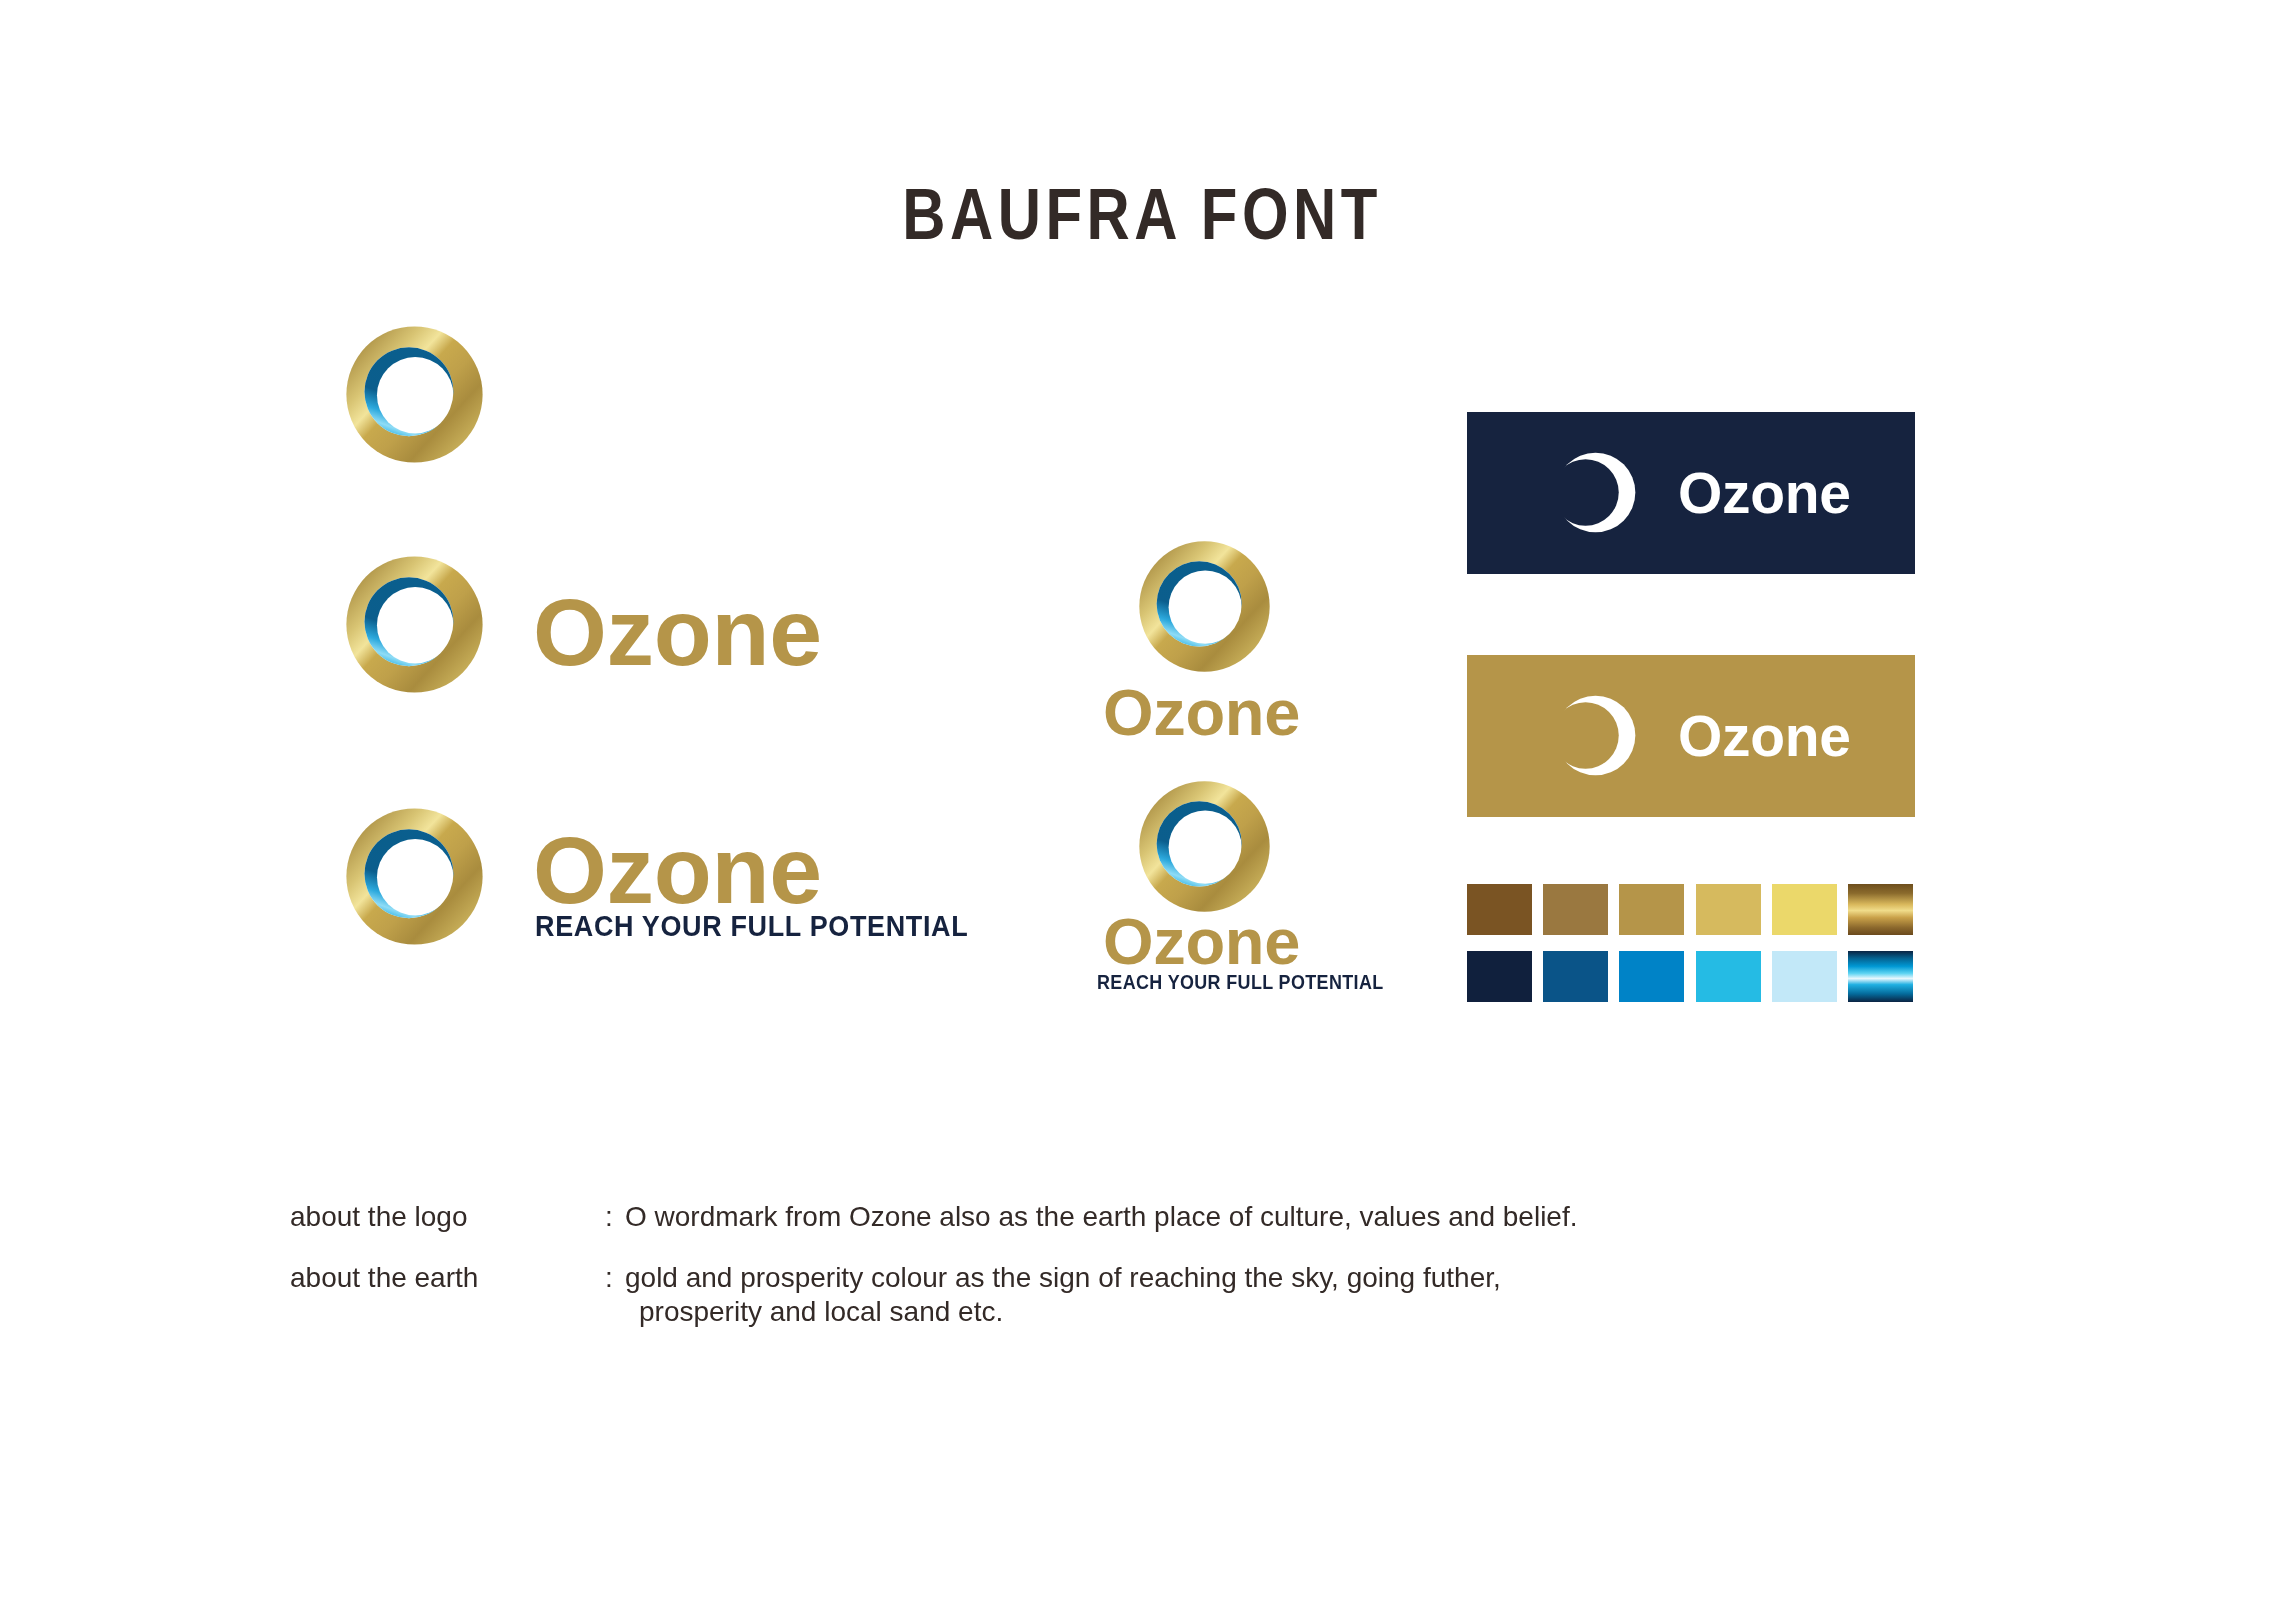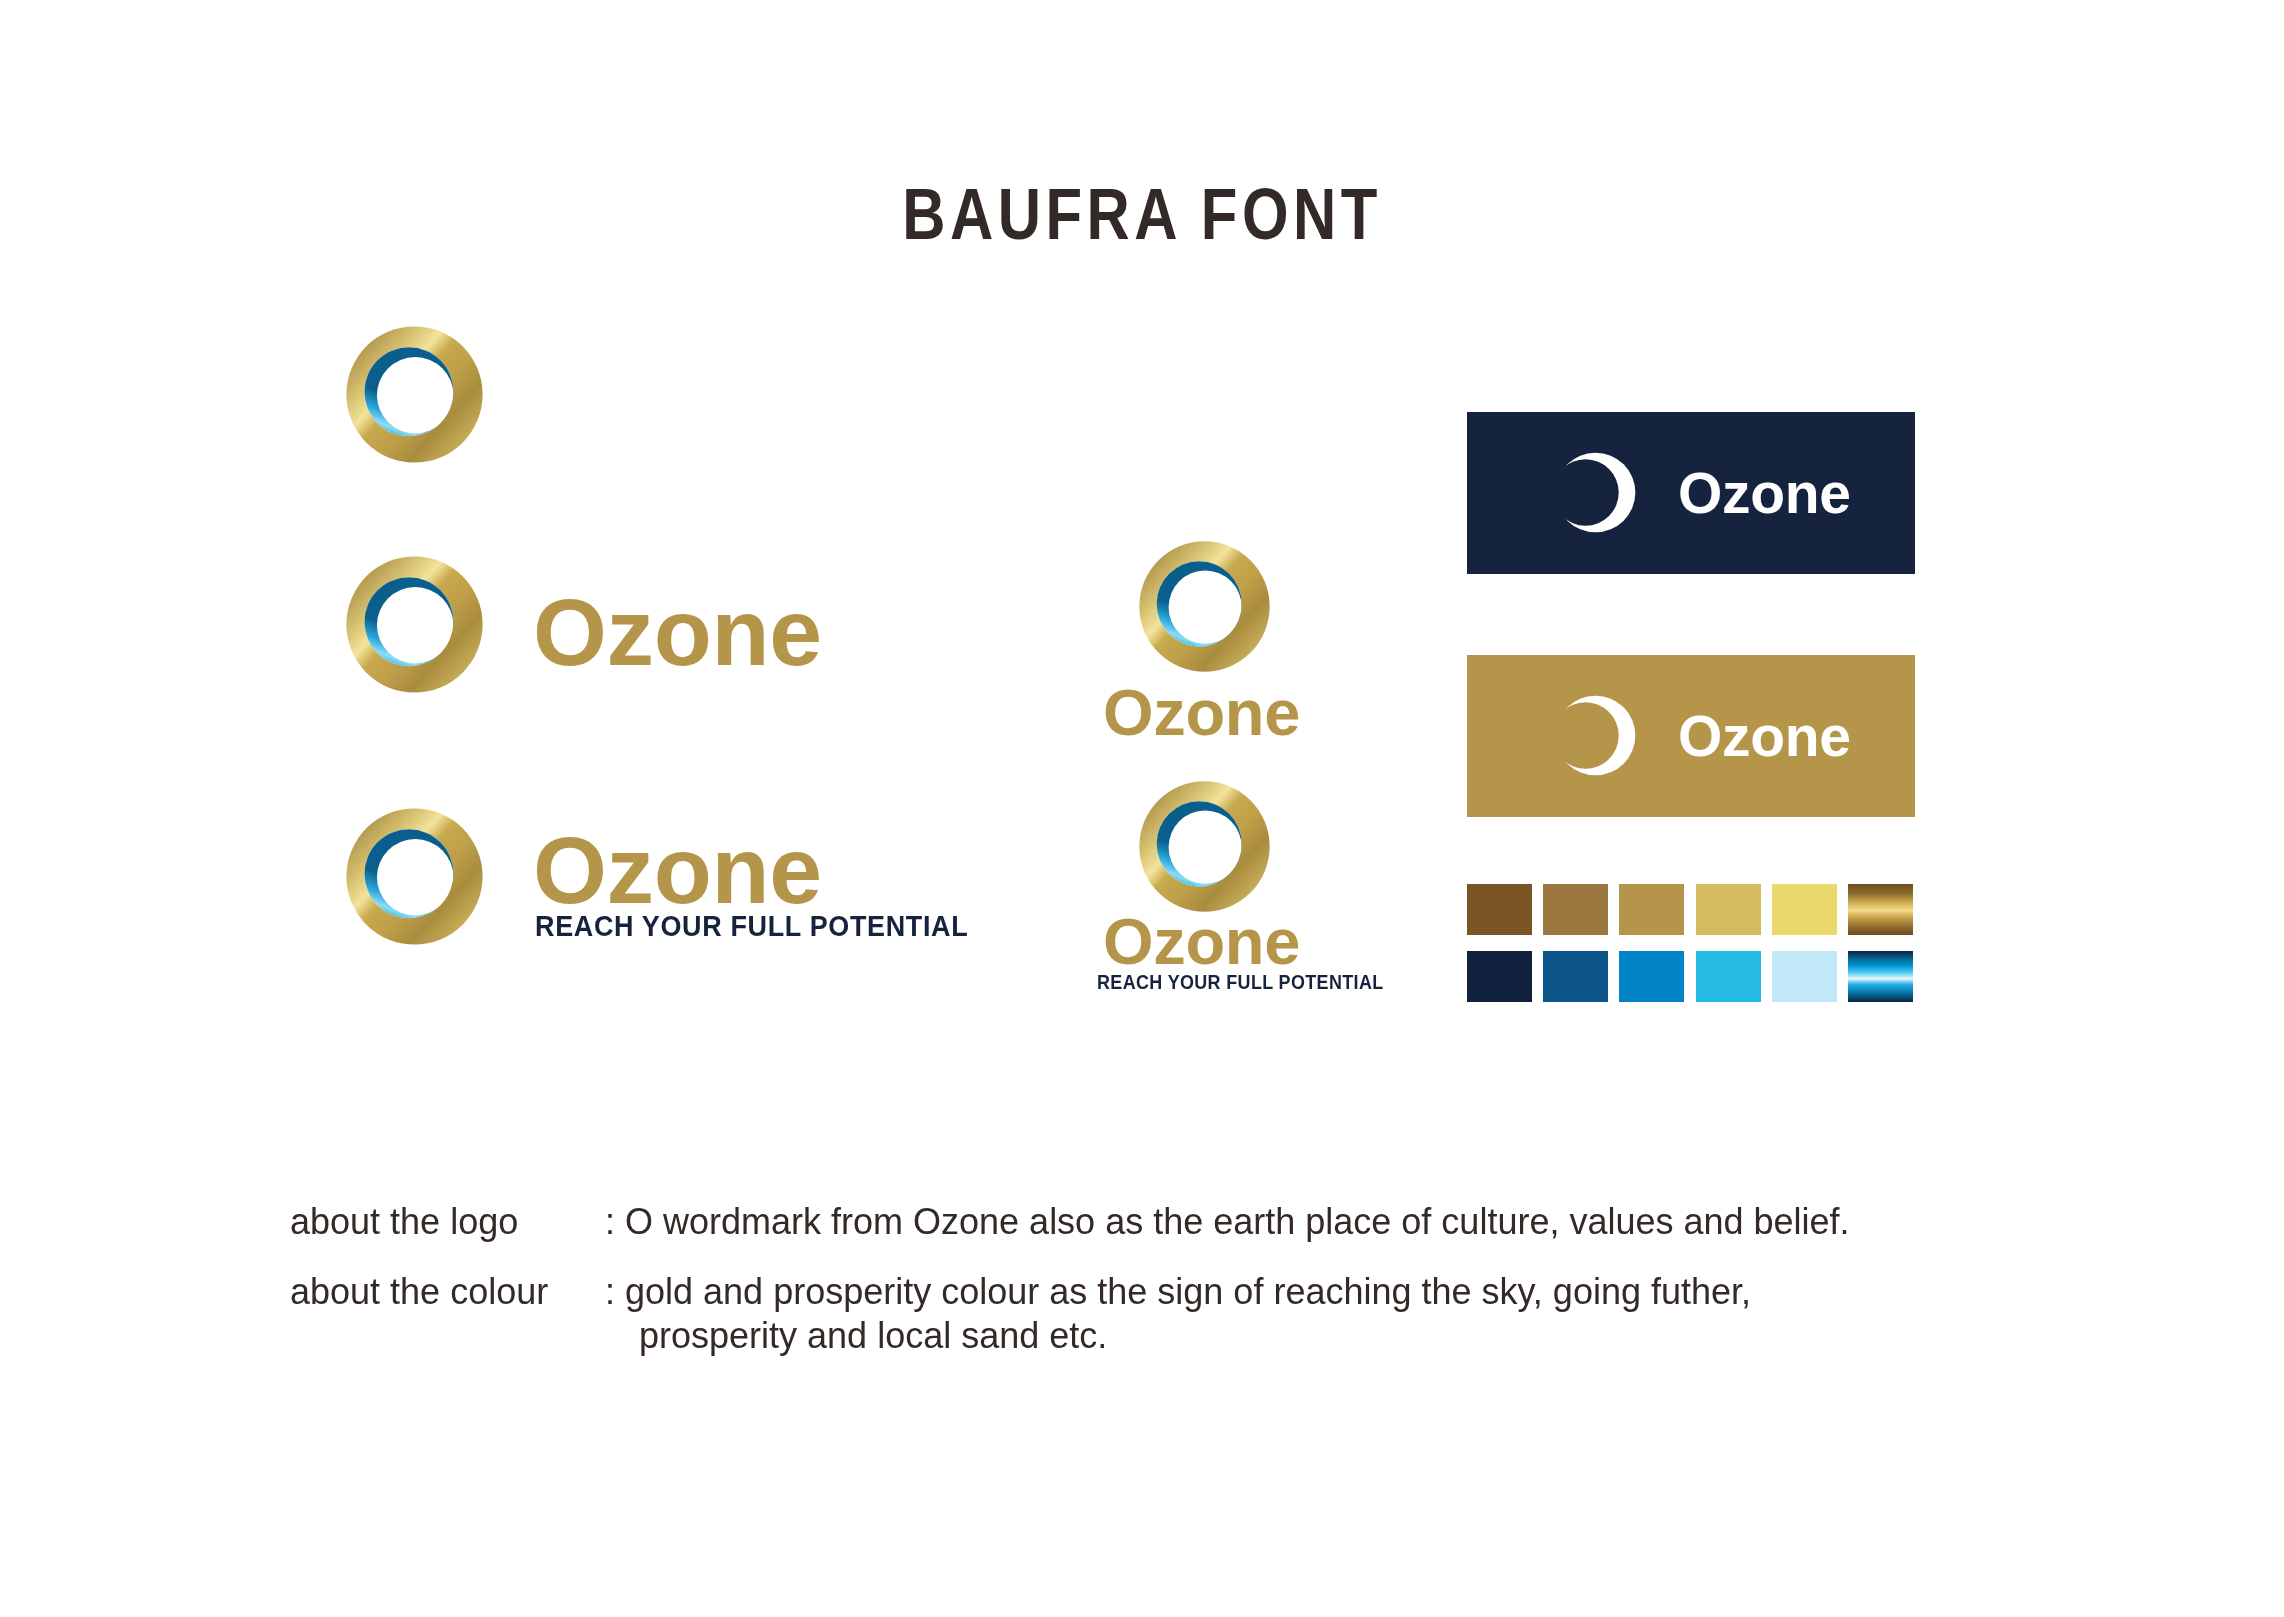--- a/index.html
+++ b/index.html
@@ -96,21 +96,21 @@
   #descriptions {
     position: absolute;
     left: 290px;
     top: 1200px;
     width: 1768px;
   }
   .desc-row {
     position: relative;
     margin-bottom: 26.5px;
     font-family: "Liberation Sans", sans-serif;
-    font-size: 36px;
+    font-size: 28px;
     color: #332A27;
     line-height: 1.22;
     white-space: nowrap;
   }
   .desc-label {
     display: inline-block;
     width: 315px;
     vertical-align: top;
   }
   .desc-colon {
@@ -313,18 +313,18 @@
   </div>
 </div>
 
 <div id="descriptions">
 
   <div class="desc-row">
     <span class="desc-label">about the logo</span><span class="desc-colon">:</span><span class="desc-value">O wordmark from Ozone also as the earth place of culture, values and belief.</span>
   </div>
 
   <div class="desc-row">
-    <span class="desc-label">about the colour</span><span class="desc-colon">:</span><span class="desc-value">gold and prosperity colour as the sign of reaching the sky, going futher,</span>
+    <span class="desc-label">about the earth</span><span class="desc-colon">:</span><span class="desc-value">gold and prosperity colour as the sign of reaching the sky, going futher,</span>
     <div class="cont" style="padding-left:349px;">prosperity and local sand etc.</div>
   </div>
 
 </div>
 
 
 </body></html>

